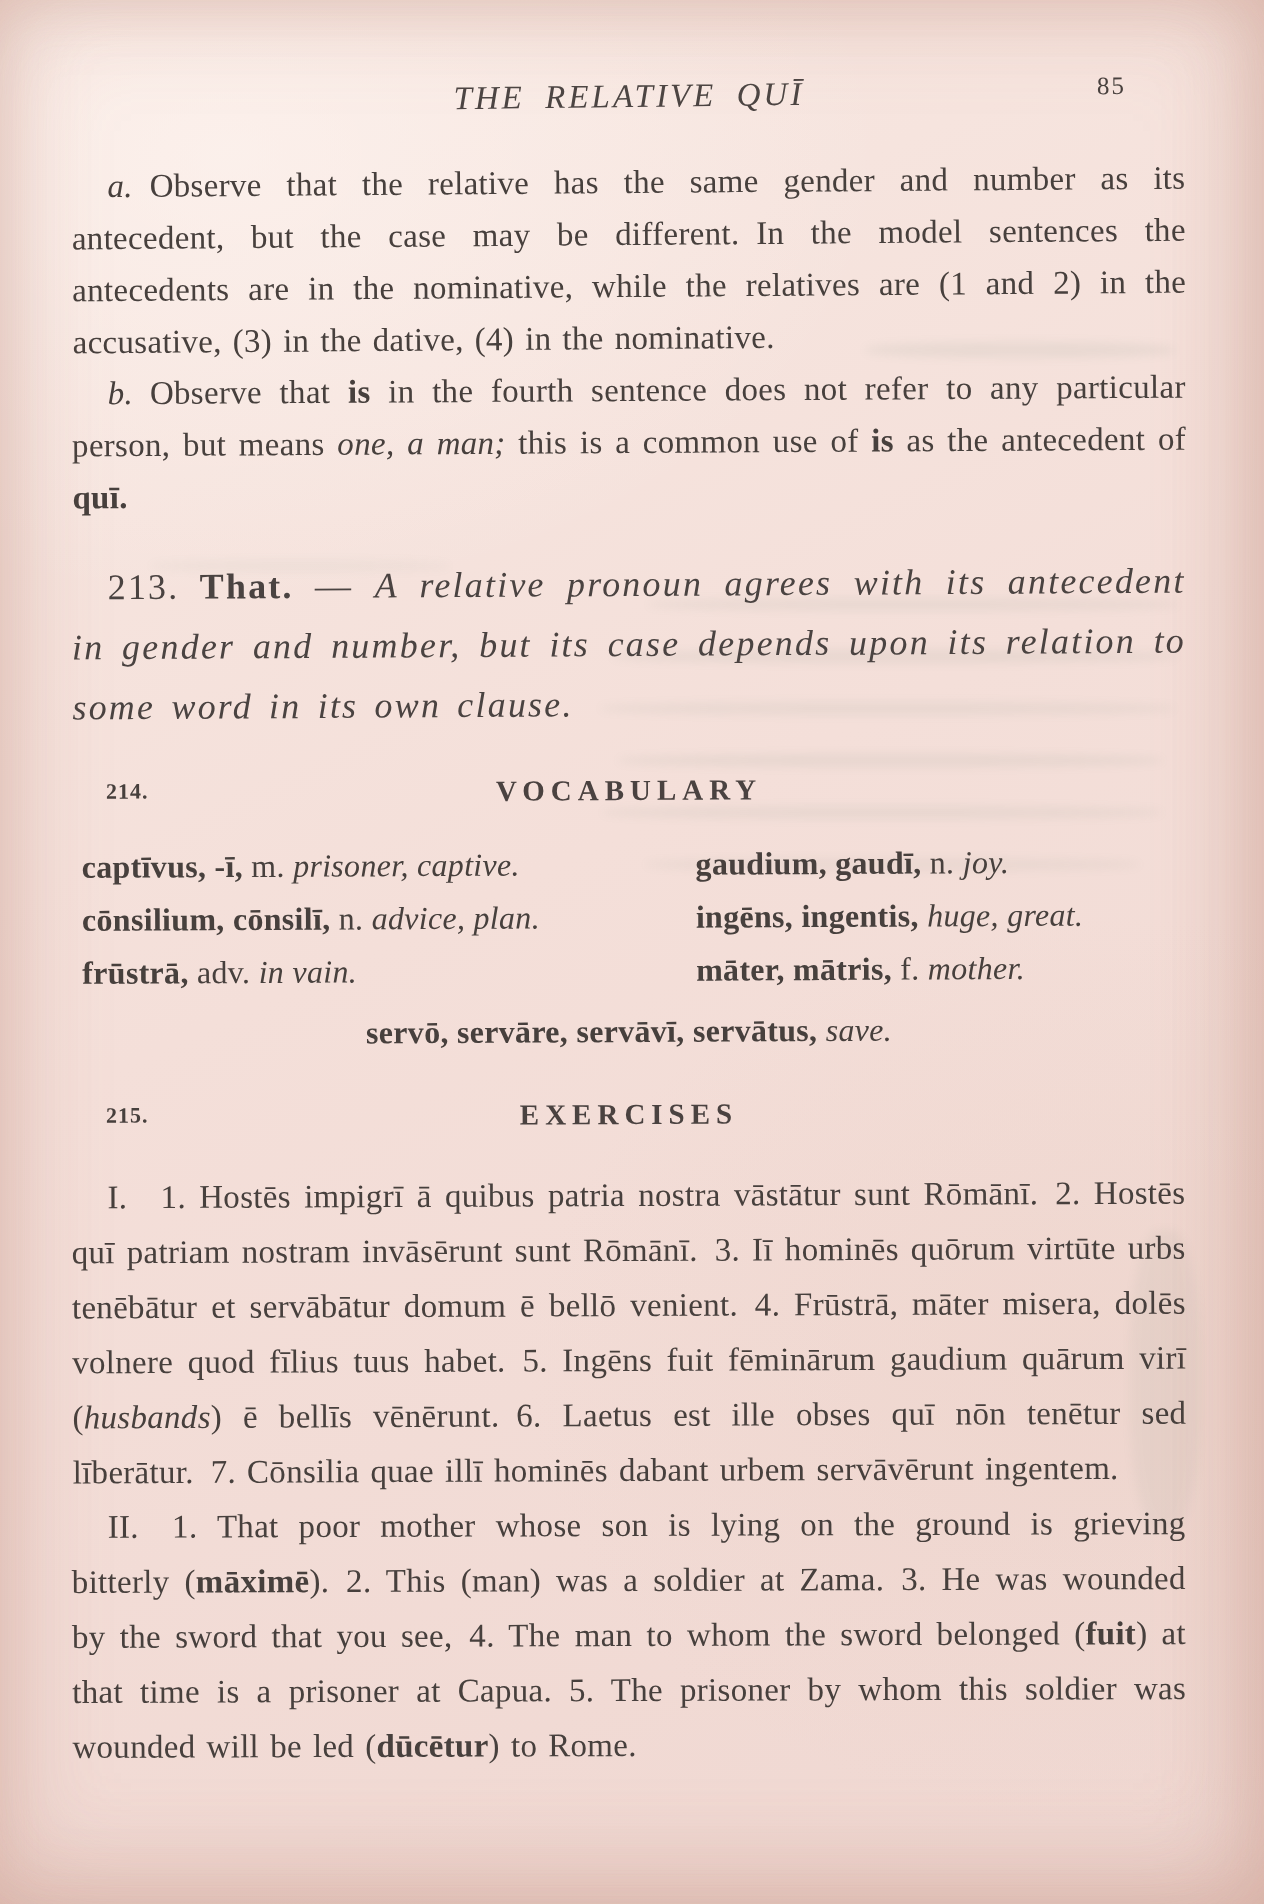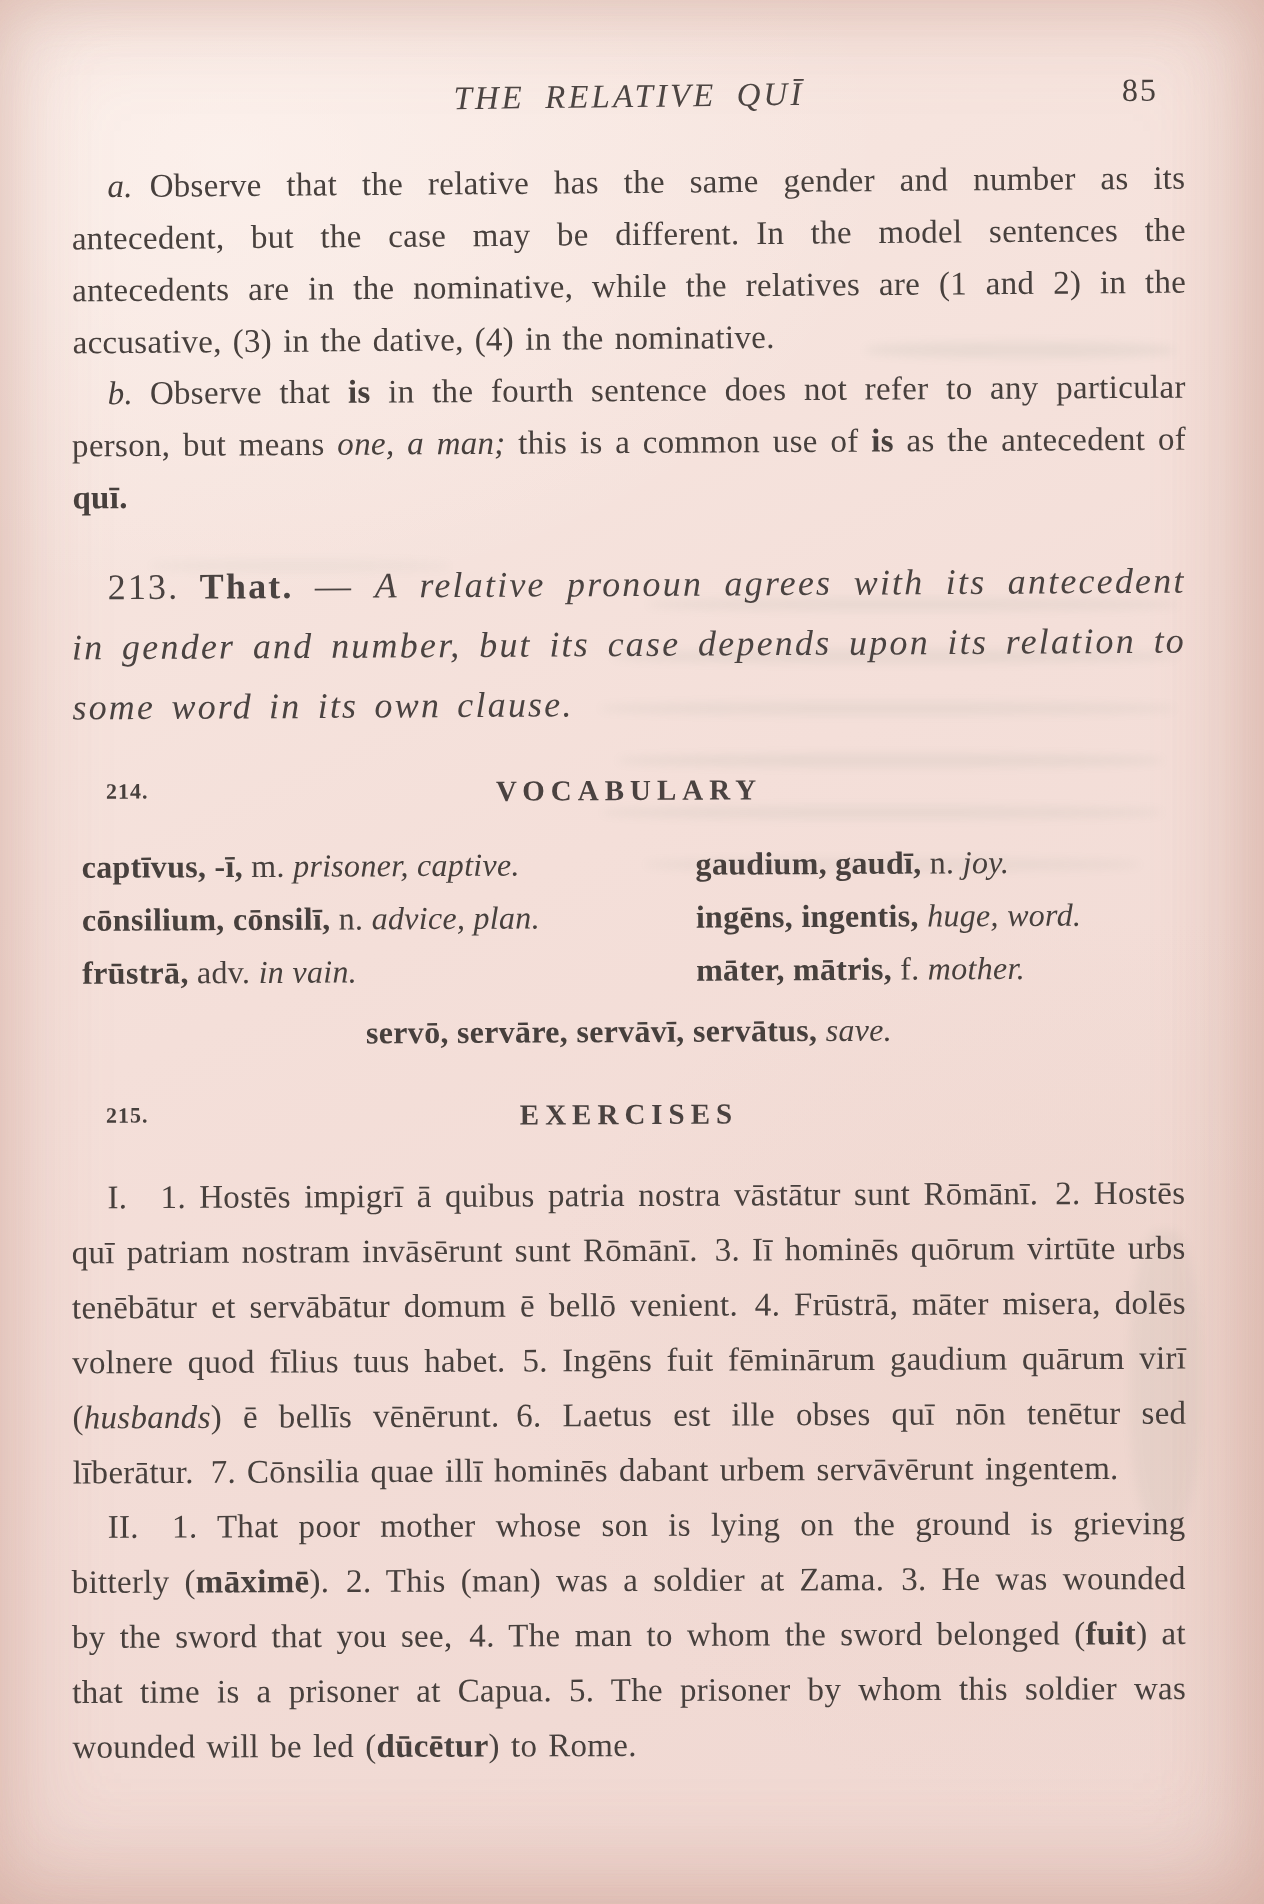--- a/index.html
+++ b/index.html
@@ -16,21 +16,21 @@
     content:"";position:absolute;inset:0;pointer-events:none;
     box-shadow:
       inset 0 0 110px rgba(195,145,130,.28),
       inset -28px 0 80px rgba(190,140,125,.16),
       inset 0 -34px 90px rgba(200,150,135,.22),
       inset 0 8px 40px rgba(220,185,170,.18);
   }
   .content{position:absolute;left:72px;right:78px;top:0;margin-top:34px;}
   .running-head{position:relative;margin-top:44px;height:48px;transform:rotate(-0.7deg);}
   .head-title{text-align:center;font-style:italic;font-size:33px;letter-spacing:3px;word-spacing:9px;color:#4c4543;}
-  .page-num{position:absolute;right:28px;top:0;font-size:32px;letter-spacing:2px;text-align:right;}
+  .page-num{position:absolute;right:60px;top:0;font-size:25px;letter-spacing:2px;text-align:right;}
   .para{font-size:33px;line-height:52px;text-align:justify;text-indent:36px;letter-spacing:.3px;word-spacing:2.5px;margin:0;}
   .note-a{margin-top:30px;transform:rotate(-0.45deg);}
   .note-b{transform:rotate(-0.35deg);}
   .rule{margin-top:34px;font-size:36px;line-height:60px;letter-spacing:2.2px;word-spacing:5px;transform:rotate(-0.35deg);color:#4a4341;}
   .sec-row{position:relative;margin-top:40px;height:44px;transform:rotate(-0.3deg);}
   .sec-num{position:absolute;left:34px;top:2px;font-weight:700;font-size:22px;letter-spacing:1px;}
   .sec-head{text-align:center;font-weight:700;font-size:29px;letter-spacing:6px;color:#4a4240;}
   .vocab-cols{display:grid;grid-template-columns:56% 44%;margin-top:20px;transform:rotate(-0.3deg);}
   .vocab-entry{font-size:32px;line-height:53px;margin:0;letter-spacing:.3px;}
   .vocab-left{padding-left:10px;}
@@ -84,21 +84,21 @@
     </div>
 
     <div class="vocab-cols">
       <div class="vocab-left">
         <p class="vocab-entry"><span class="r-b">captīvus, -ī,</span><span> m. </span><span class="r-i">prisoner, captive.</span></p>
         <p class="vocab-entry"><span class="r-b">cōnsilium, cōnsilī,</span><span> n. </span><span class="r-i">advice, plan.</span></p>
         <p class="vocab-entry"><span class="r-b">frūstrā,</span><span> adv. </span><span class="r-i">in vain.</span></p>
       </div>
       <div class="vocab-right">
         <p class="vocab-entry"><span class="r-b">gaudium, gaudī,</span><span> n. </span><span class="r-i">joy.</span></p>
-        <p class="vocab-entry"><span class="r-b">ingēns, ingentis,</span><span> </span><span class="r-i">huge, word.</span></p>
+        <p class="vocab-entry"><span class="r-b">ingēns, ingentis,</span><span> </span><span class="r-i">huge, great.</span></p>
         <p class="vocab-entry"><span class="r-b">māter, mātris,</span><span> f. </span><span class="r-i">mother.</span></p>
       </div>
     </div>
 
     <p class="principal"><span class="r-b">servō, servāre, servāvī, servātus,</span><span> </span><span class="r-i">save.</span></p>
 
     <div class="sec-row">
       <span class="sec-num">215.</span>
       <div class="sec-head">EXERCISES</div>
     </div>

